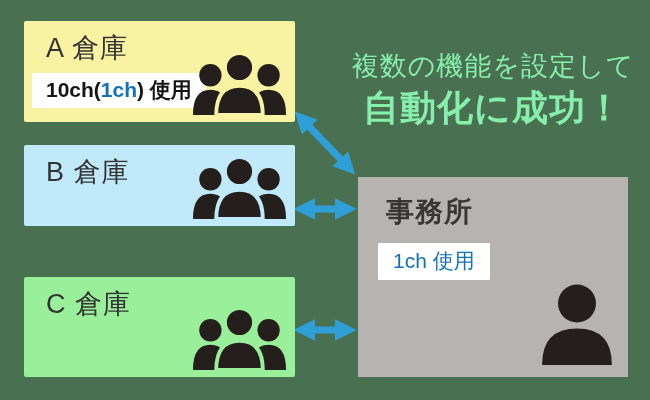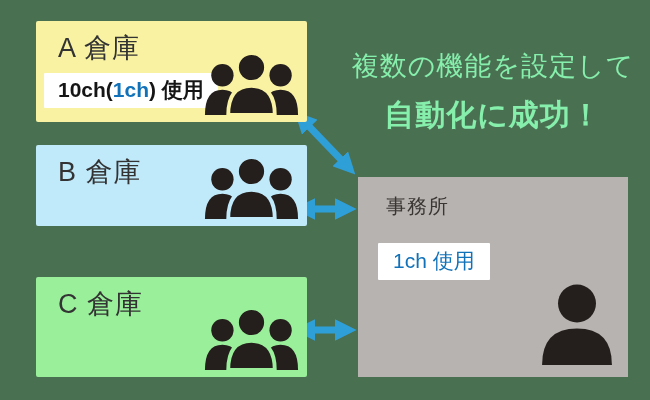--- a/index.html
+++ b/index.html
@@ -4,21 +4,21 @@
 <style>
   html, body { margin: 0; padding: 0; }
   body {
     width: 650px; height: 400px;
     position: relative;
     background: #4a7052;
     overflow: hidden;
     font-family: "Liberation Sans", sans-serif;
   }
   .arrows { position: absolute; left: 0; top: 0; }
-  .box { position: absolute; left: 36px; width: 271px; border-radius: 2px; }
+  .box { position: absolute; left: 24px; width: 271px; border-radius: 2px; }
   #wh-a { top: 21px;  height: 101px; background: #f8f2a2; --bg: #f8f2a2; }
   #wh-b { top: 145px; height: 81px; background: #c0e9fa; --bg: #c0e9fa; }
   #wh-c { top: 277px; height: 100px; background: #9aef9b; --bg: #9aef9b; }
   .wh-title {
     position: absolute; left: 22px; top: 9px;
     font-size: 27px; color: #333; letter-spacing: 1px;
   }
   .ch-label {
     position: absolute; left: 8px; top: 52px;
     background: #ffffff; padding: 3px 14px 4px;
@@ -32,38 +32,38 @@
   .group-icon .fig { fill: #241f1c; }
   .group-icon .front { stroke: var(--bg); stroke-width: 4; }
 
   #office {
     position: absolute; left: 358px; top: 177px;
     width: 270px; height: 200px;
     background: #b6b3b1;
   }
   .office-title {
     position: absolute; left: 28px; top: 16px;
-    font-size: 20px; color: #3a3633; letter-spacing: 1px;
+    font-size: 28px; color: #3a3633; letter-spacing: 1px; font-weight: bold;
   }
   .office-label {
     position: absolute; left: 20px; top: 66px;
     background: #ffffff; padding: 4px 15px 5px;
     font-size: 21px; font-weight: normal; color: #1272b9;
     border-radius: 1px; white-space: nowrap;
   }
   .person-icon { position: absolute; right: 13px; bottom: 12px; width: 76px; height: 82px; }
   .person-icon svg { width: 100%; height: 100%; display: block; }
   .person-icon path, .person-icon circle { fill: #241f1c; }
 
   .message {
     position: absolute; left: 340px; top: 50px; width: 306px;
     text-align: center; color: #86efac; line-height: 1.2;
   }
   .message .l1 { font-size: 27px; font-weight: normal; letter-spacing: 1px; }
-  .message .l2 { font-size: 30px; font-weight: bold; margin-top: 15px; letter-spacing: 1px; text-align: center; }
+  .message .l2 { font-size: 36px; font-weight: bold; margin-top: 4px; letter-spacing: 1px; text-align: center; }
 </style>
 </head>
 <body>
 
 <svg class="arrows" width="650" height="400" viewBox="0 0 650 400">
   <defs>
     <marker id="ah" viewBox="0 0 10 10" refX="6.5" refY="5" markerWidth="3.1" markerHeight="3.1" orient="auto-start-reverse">
       <path d="M0 0 L10 5 L0 10 Z" fill="#2f9fd8"></path>
     </marker>
   </defs>

